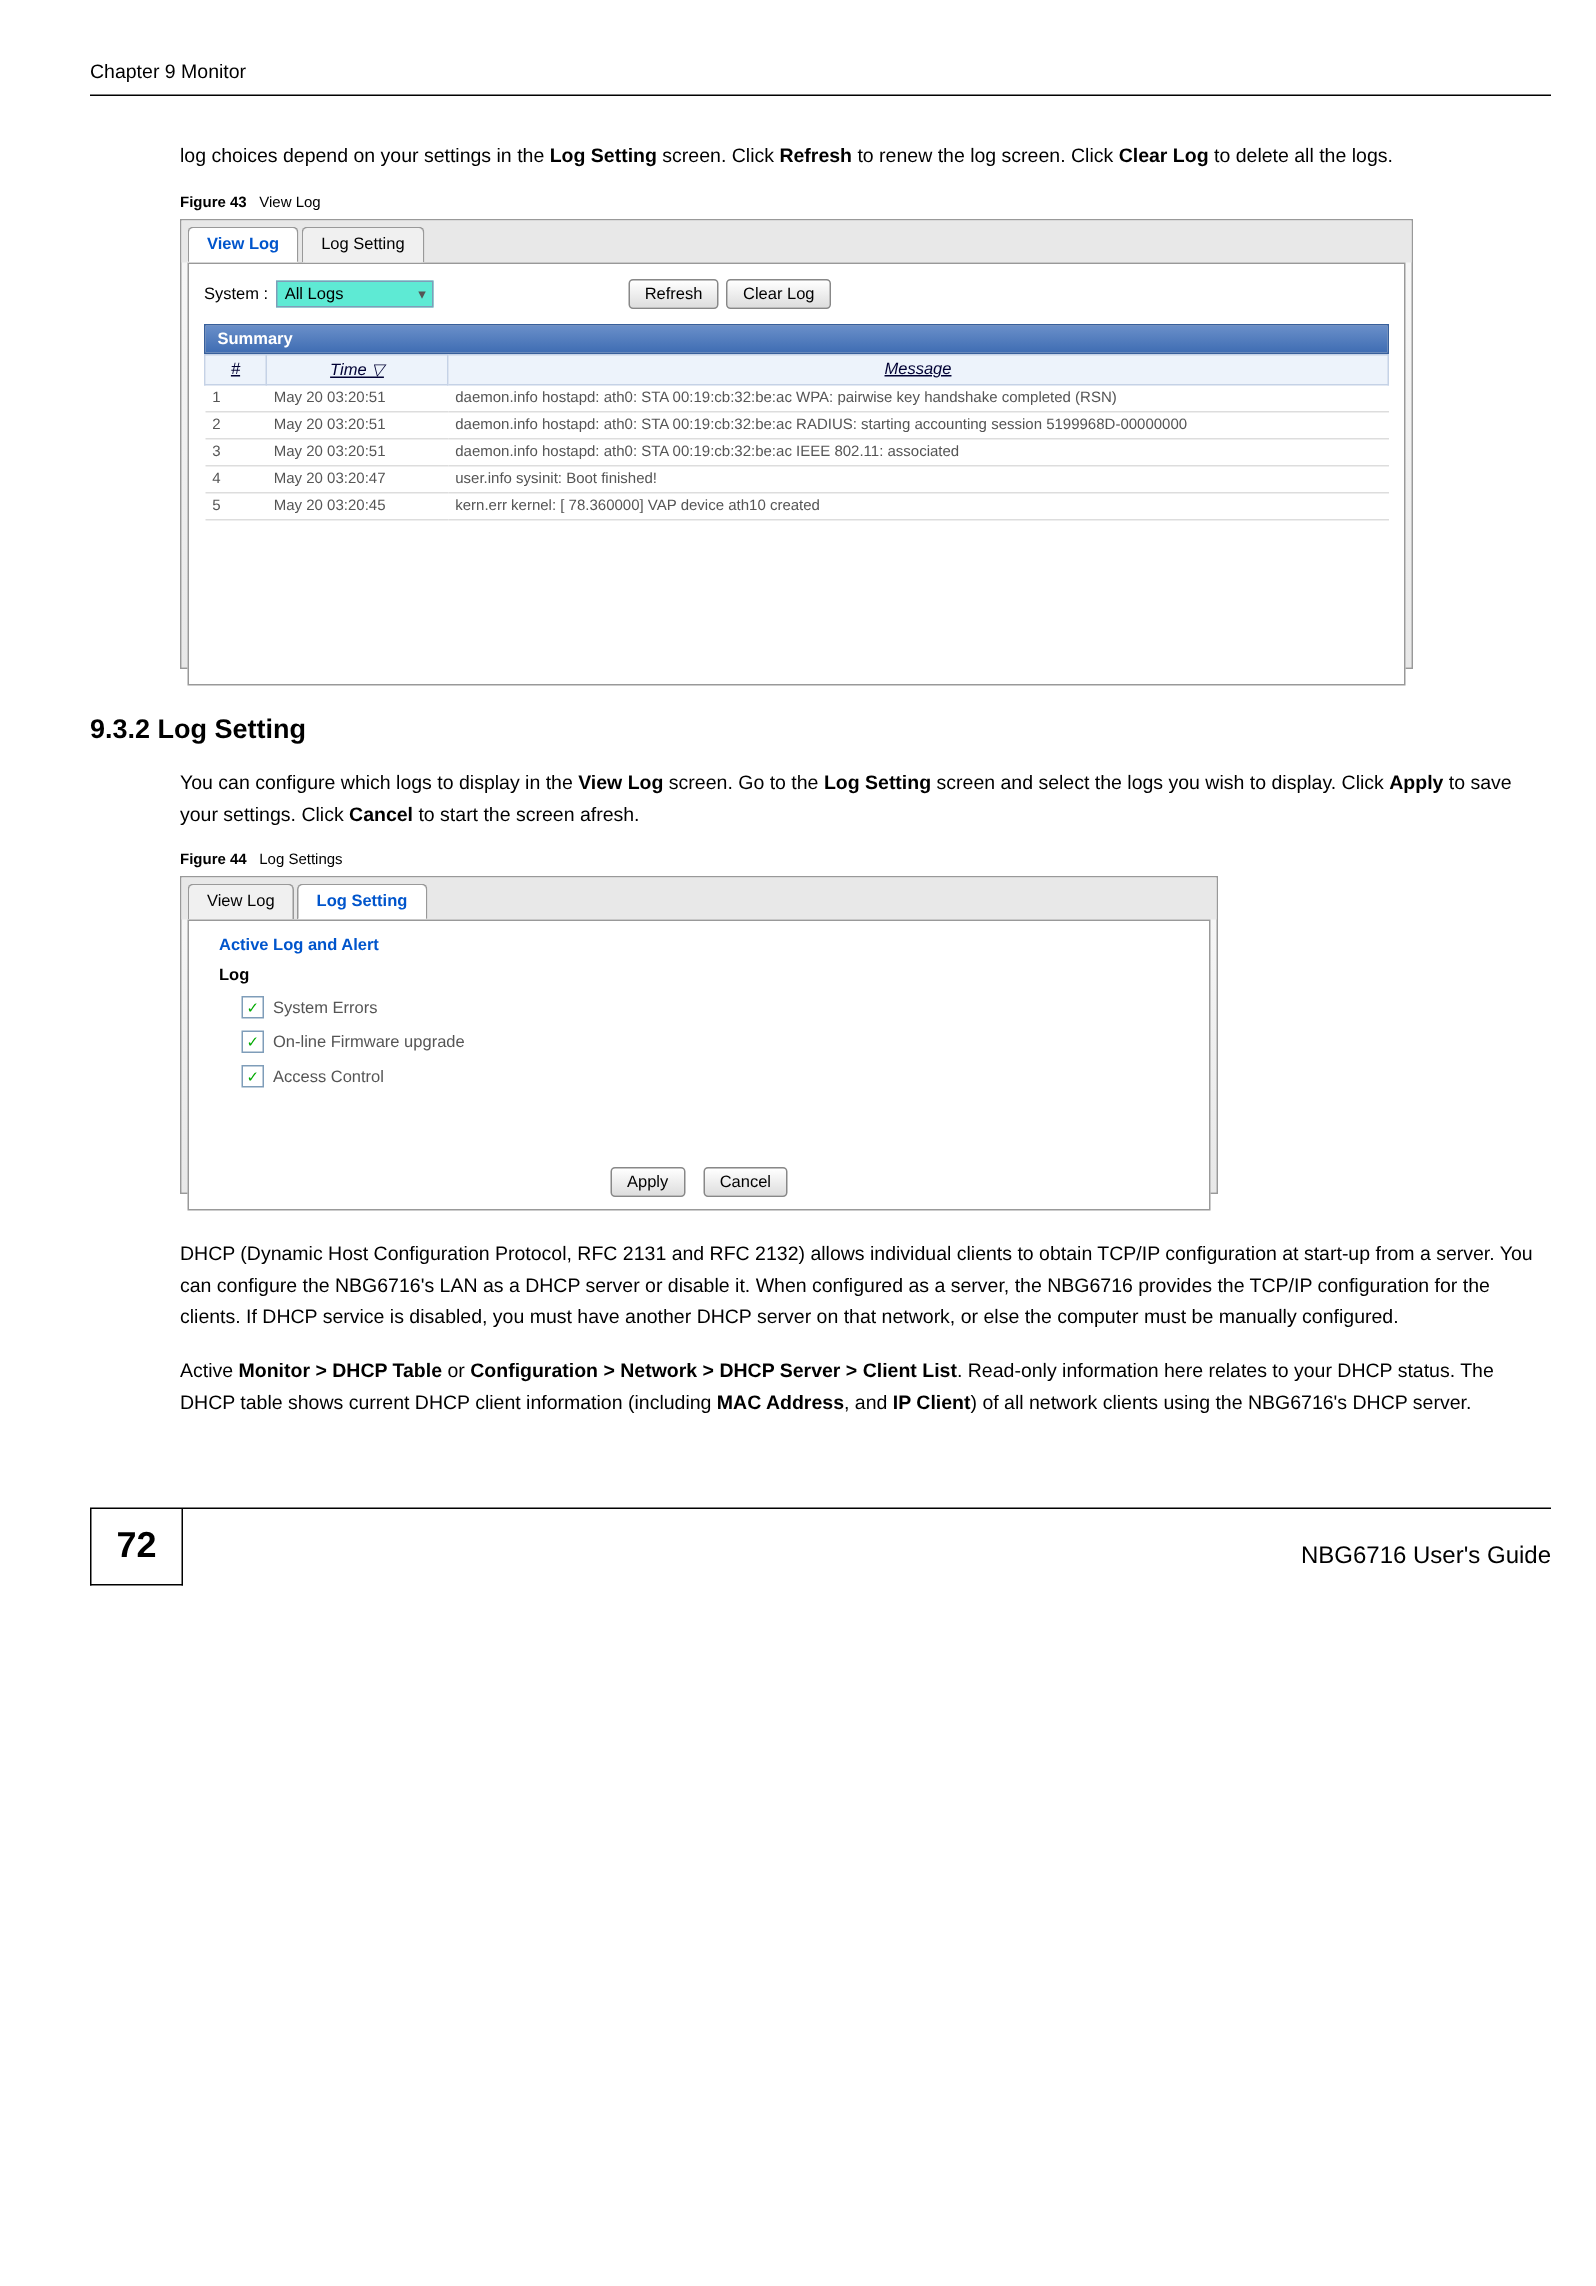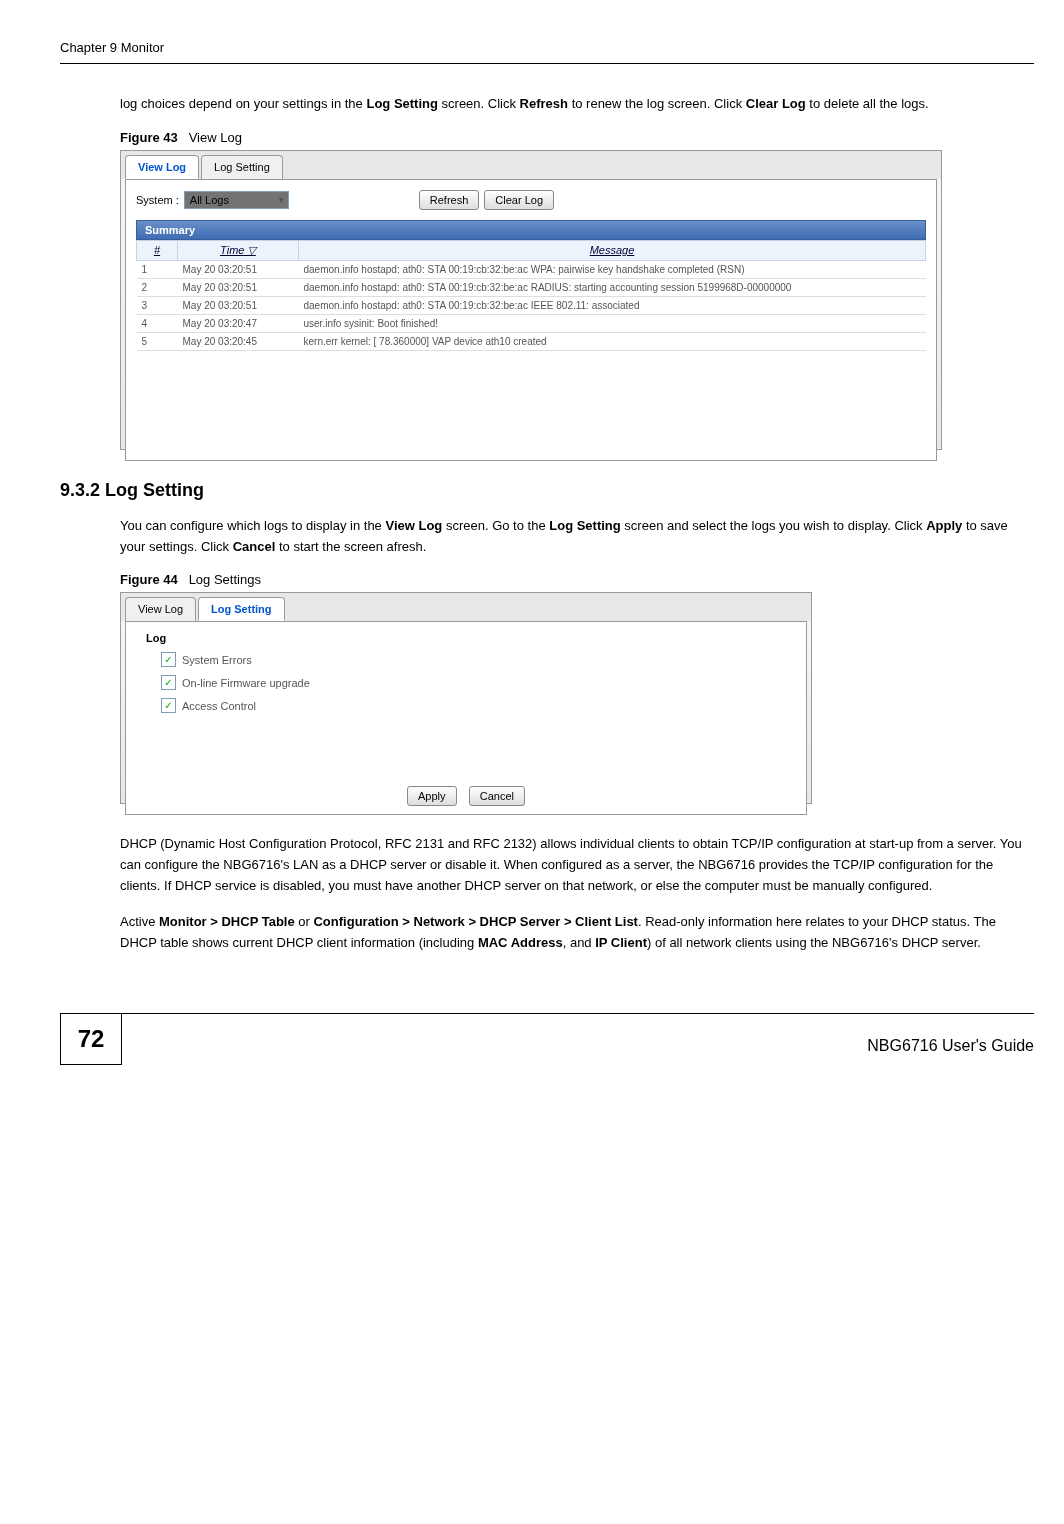--- a/index.html
+++ b/index.html
@@ -23,21 +23,21 @@
       font-size: 13px;
     }
     .body-text {
       margin-left: 60px;
       line-height: 1.6;
       margin-bottom: 15px;
     }
     .figure-label {
       margin-left: 60px;
       margin-bottom: 5px;
-      font-size: 13px;
+      font-size: 10px;
     }
     .figure-label b {
       font-weight: bold;
     }
     .screenshot {
       margin-left: 60px;
       border: 1px solid #999;
       background: #f4f4f4;
       margin-bottom: 30px;
     }
@@ -83,21 +83,21 @@
       gap: 5px;
       margin-bottom: 10px;
     }
     .display-row label {
       font-size: 11px;
     }
     .select-box {
       border: 1px solid #7f9db9;
       padding: 2px 18px 2px 5px;
       font-size: 11px;
-      background: #737373;
+      background: #5eead4;
       position: relative;
       display: inline-block;
       min-width: 80px;
     }
     .select-box::after {
       content: "▾";
       position: absolute;
       right: 4px;
       top: 2px;
       font-size: 10px;
@@ -307,20 +307,21 @@
   <div class="figure-label">
     <b>Figure 44</b>&nbsp;&nbsp;&nbsp;<span>Log Settings</span>
   </div>
 
   <div class="screenshot logset-box">
     <div class="tabs">
       <div class="tab">View Log</div>
       <div class="tab active">Log Setting</div>
     </div>
     <div class="logset-content">
+      <div class="logset-title">Active Log and Alert</div>
       <div class="logset-sublabel">Log</div>
       <div class="checkbox-row">
         <span class="checkbox">✓</span>
         <span>System Errors</span>
       </div>
       <div class="checkbox-row">
         <span class="checkbox">✓</span>
         <span>On-line Firmware upgrade</span>
       </div>
       <div class="checkbox-row">

